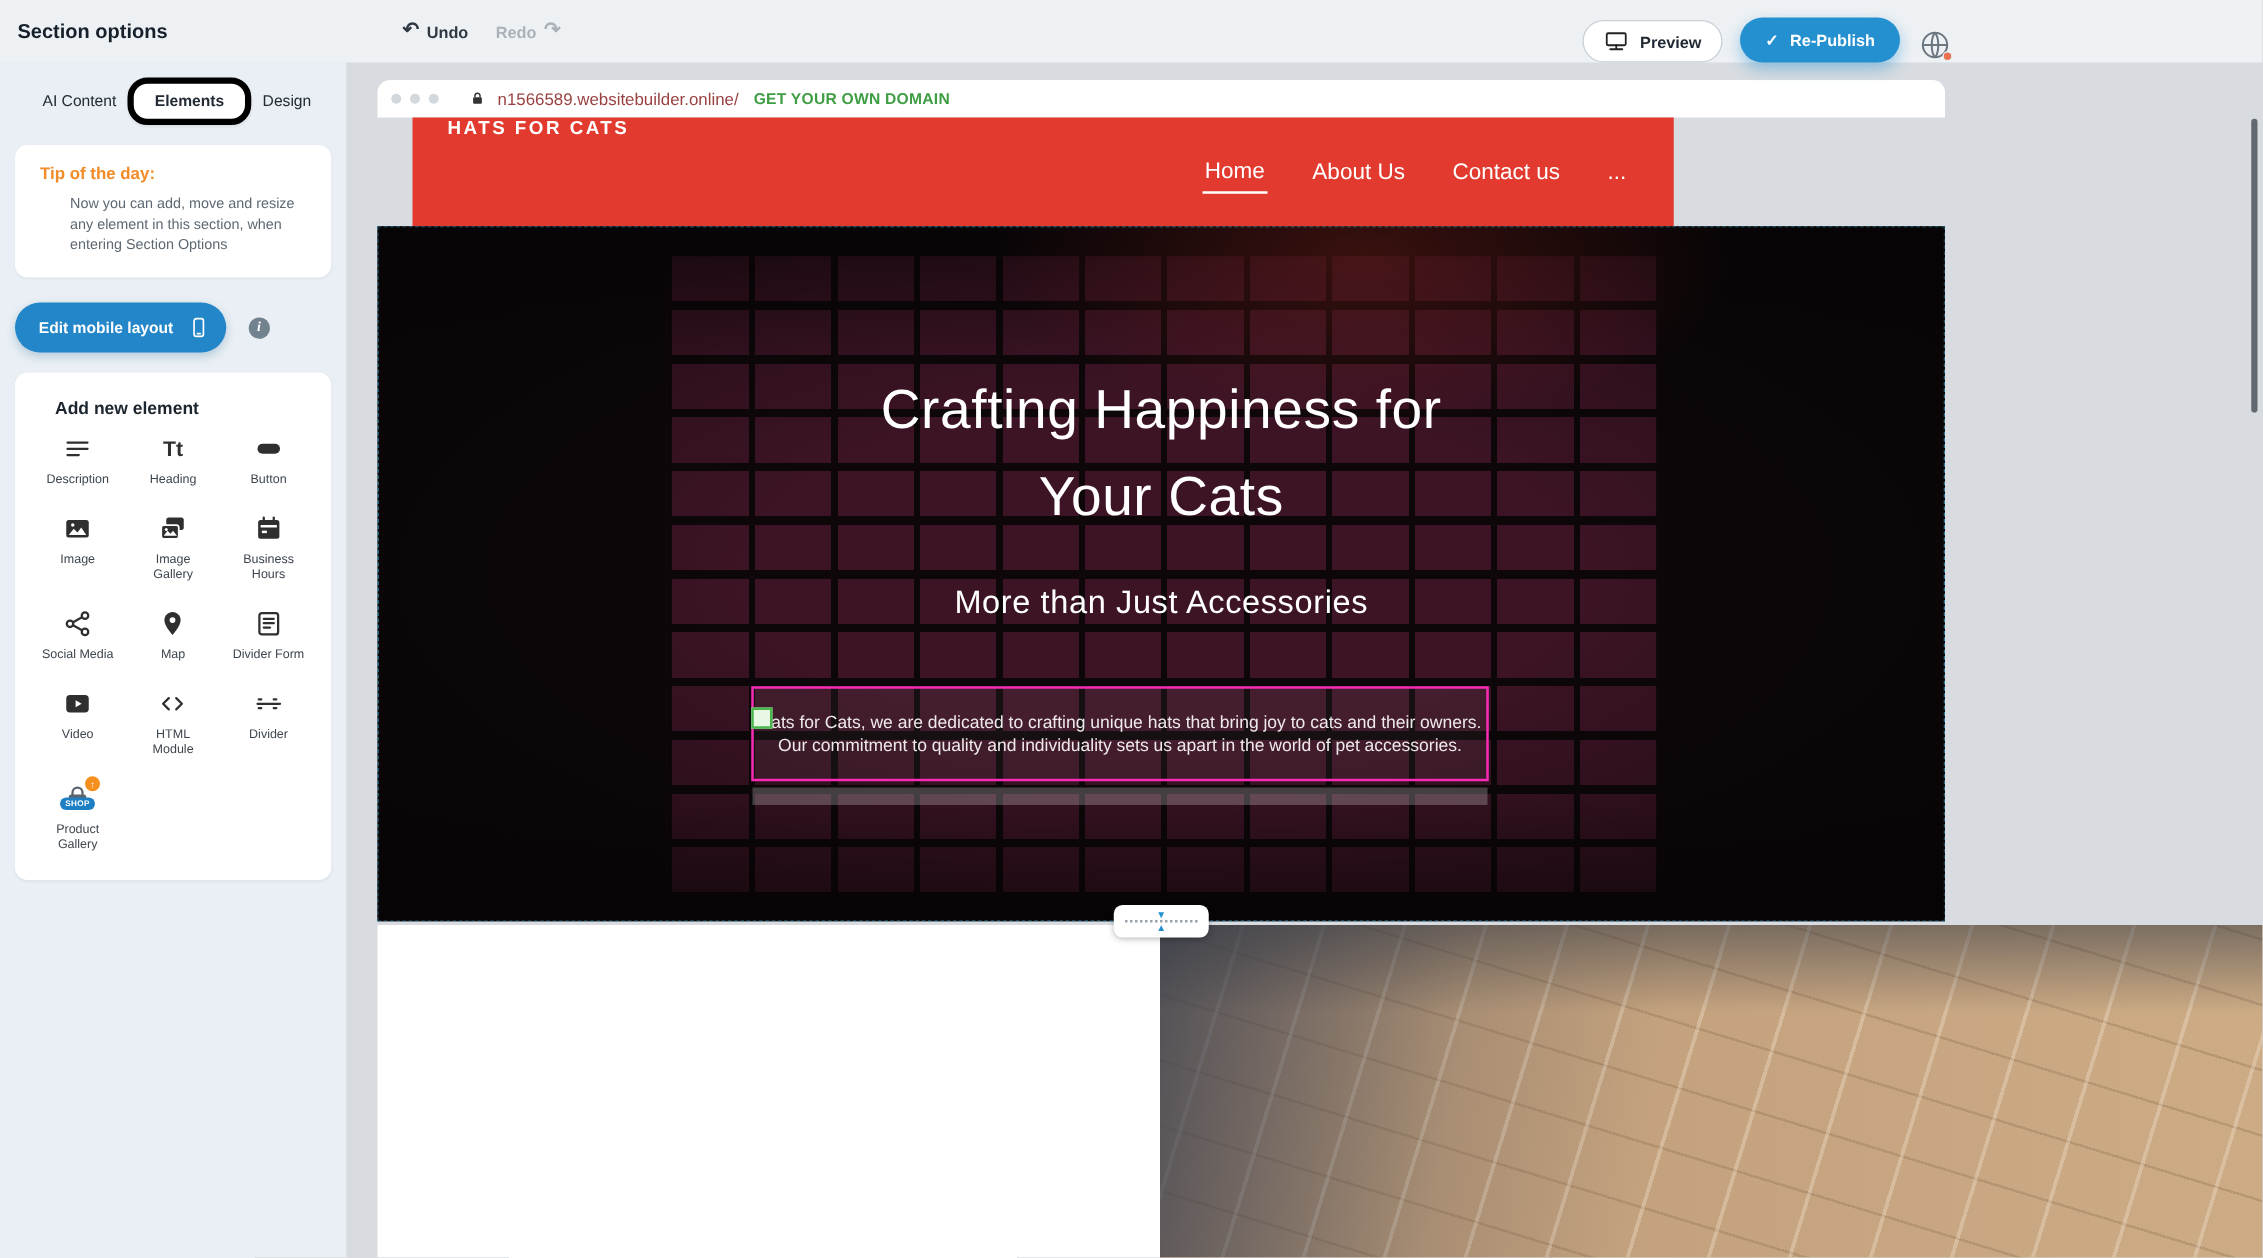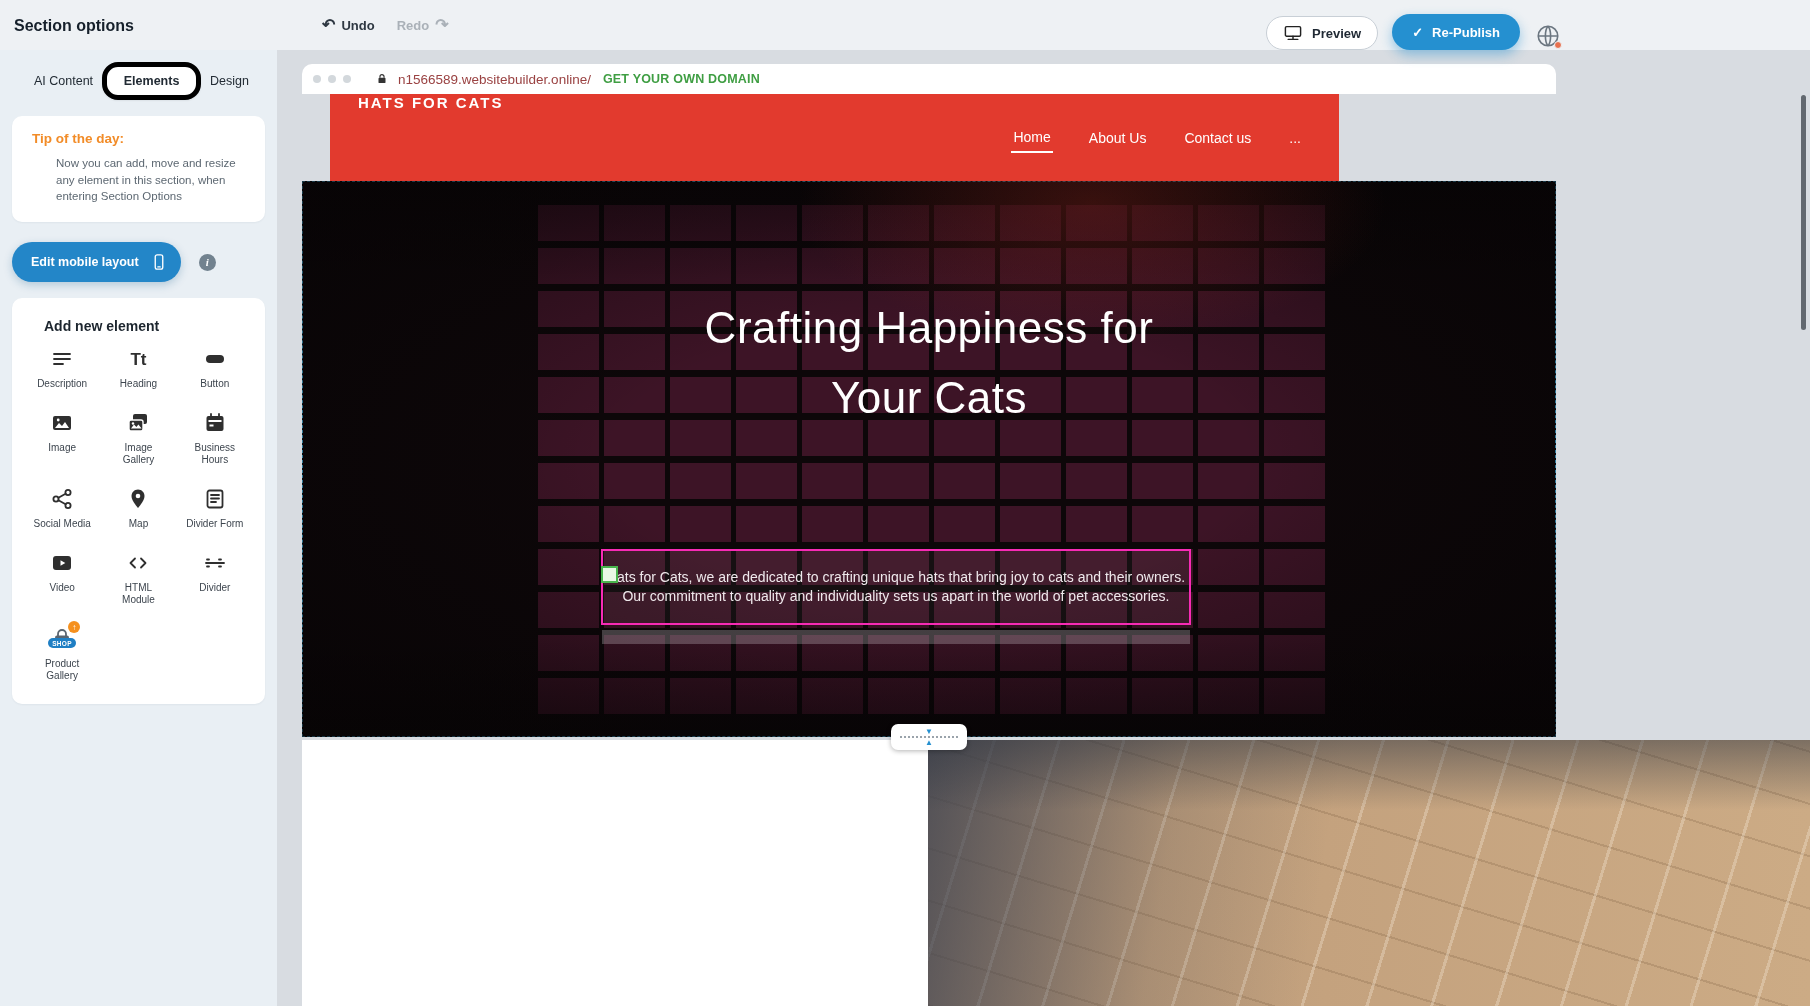--- a/index.html
+++ b/index.html
@@ -55,21 +55,21 @@
   .win-dots { display:flex; gap:7px; margin-left:11px; }
   .win-dot { width:8px; height:8px; border-radius:50%; background:#d3d8dc; }
   .lock-wrap { margin-left:24px; display:flex; align-items:center; }
   .url-text { color:#9a4242; font-size:13.5px; margin-left:9px; }
   .domain-cta { color:#3f9e43; font-weight:bold; font-size:12.5px; margin-left:12px; letter-spacing:.2px; }
 
   
   .site-header { position:absolute; left:0; top:44px; width:1009px; height:87px; background:#e23a2e; display:flex; align-items:flex-start;margin-left:28px; }
   .site-logo { color:#fff; font-size:15px; font-weight:bold; letter-spacing:2px; margin-left:28px; }
   .site-nav { position:absolute; right:36px; top:0; height:87px; display:flex; align-items:center; gap:34px; }
-  .nav-item { color:#fff; font-size:14px; padding:6px 2px; cursor:pointer; }
+  .nav-item { color:#fff; font-size:18px; padding:6px 2px; cursor:pointer; }
   .nav-item.active { border-bottom:2px solid #fff; }
 
   .hero { position:absolute; left:0; top:131px; width:1254px; height:556px; background:#0d0709; outline:1px dashed #46b8e8; outline-offset:-1px; }
   .hero-pattern { position:absolute; left:231px; top:24px; width:792px; height:510px; z-index:0;
     background-image:
       repeating-linear-gradient(90deg, #0d0709 0px, #0d0709 5px, transparent 5px, transparent 66px),
       repeating-linear-gradient(180deg, #3d1426 0px, #3d1426 36px, #0d0709 36px, #0d0709 43px);
   }
   .hero-vignette { position:absolute; inset:0; z-index:1; pointer-events:none;
     background:
@@ -307,20 +307,21 @@
     </nav>
   </header>
 
   <section class="hero">
     <div class="hero-pattern"></div>
     <div class="hero-vignette"></div>
     <div class="hero-title">
       <div>Crafting Happiness for</div>
       <div>Your Cats</div>
     </div>
+    <div class="hero-subtitle">More than Just Accessories</div>
     <div class="selection-box">
       <span class="green-handle"></span>
       <div class="body-line">Hats for Cats, we are dedicated to crafting unique hats that bring joy to cats and their owners.</div>
       <div class="body-line">Our commitment to quality and individuality sets us apart in the world of pet accessories.</div>
     </div>
     <div class="hover-bar"></div>
     <div class="section-handle">
       <span class="handle-arrow">▼</span>
       <span class="handle-dots"></span>
       <span class="handle-arrow">▲</span>

